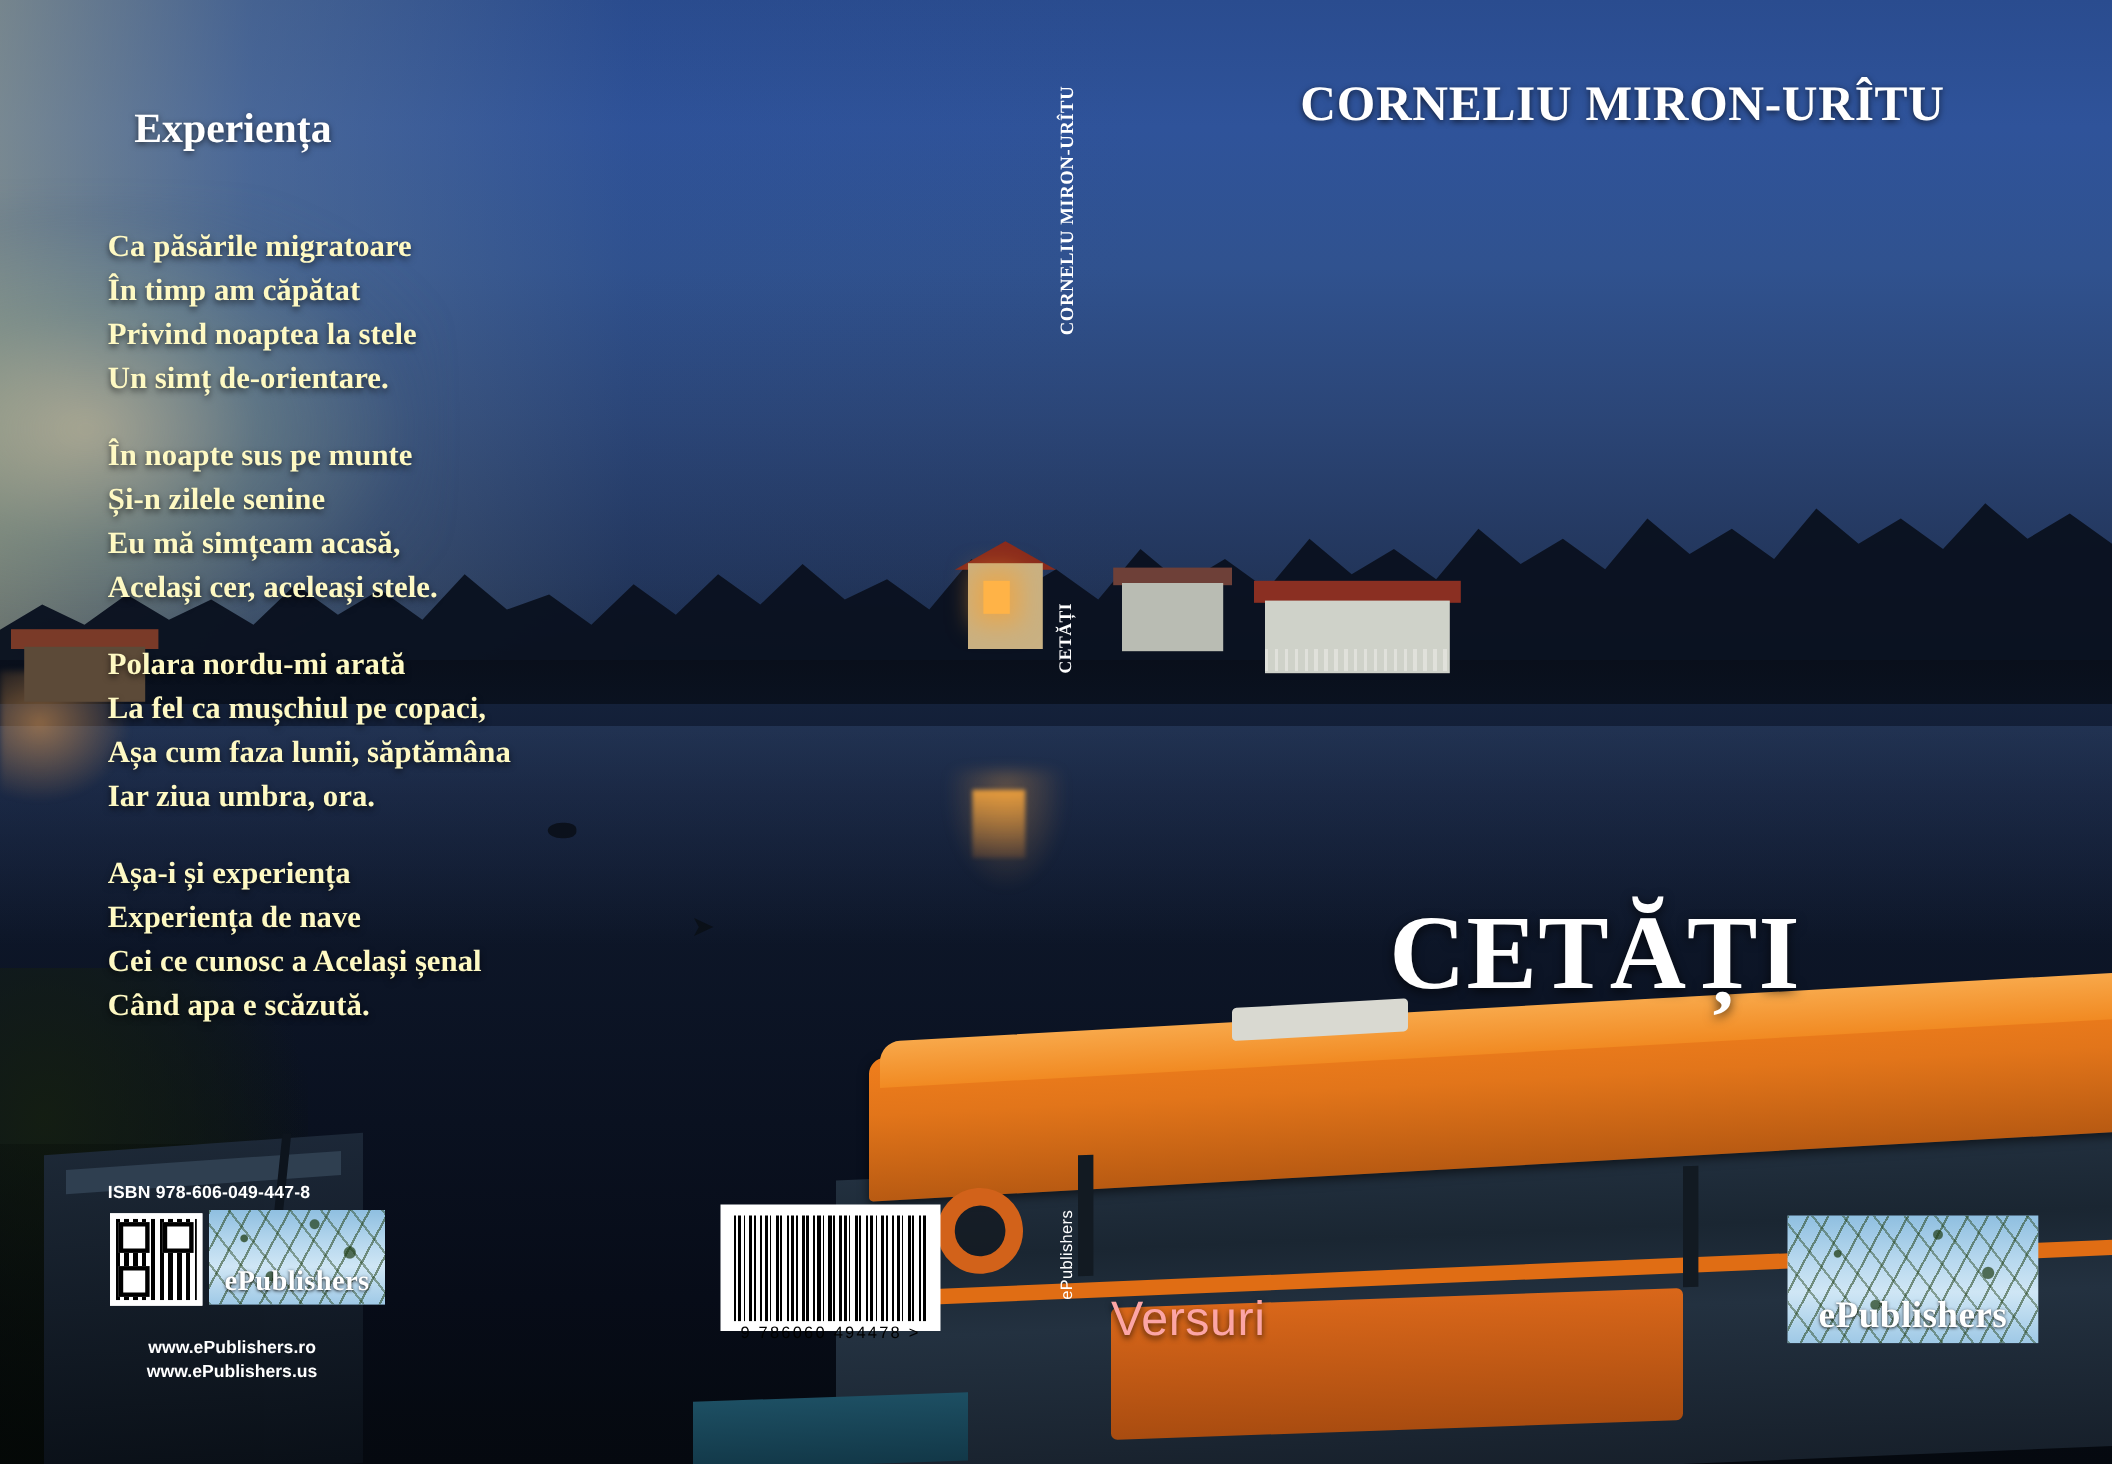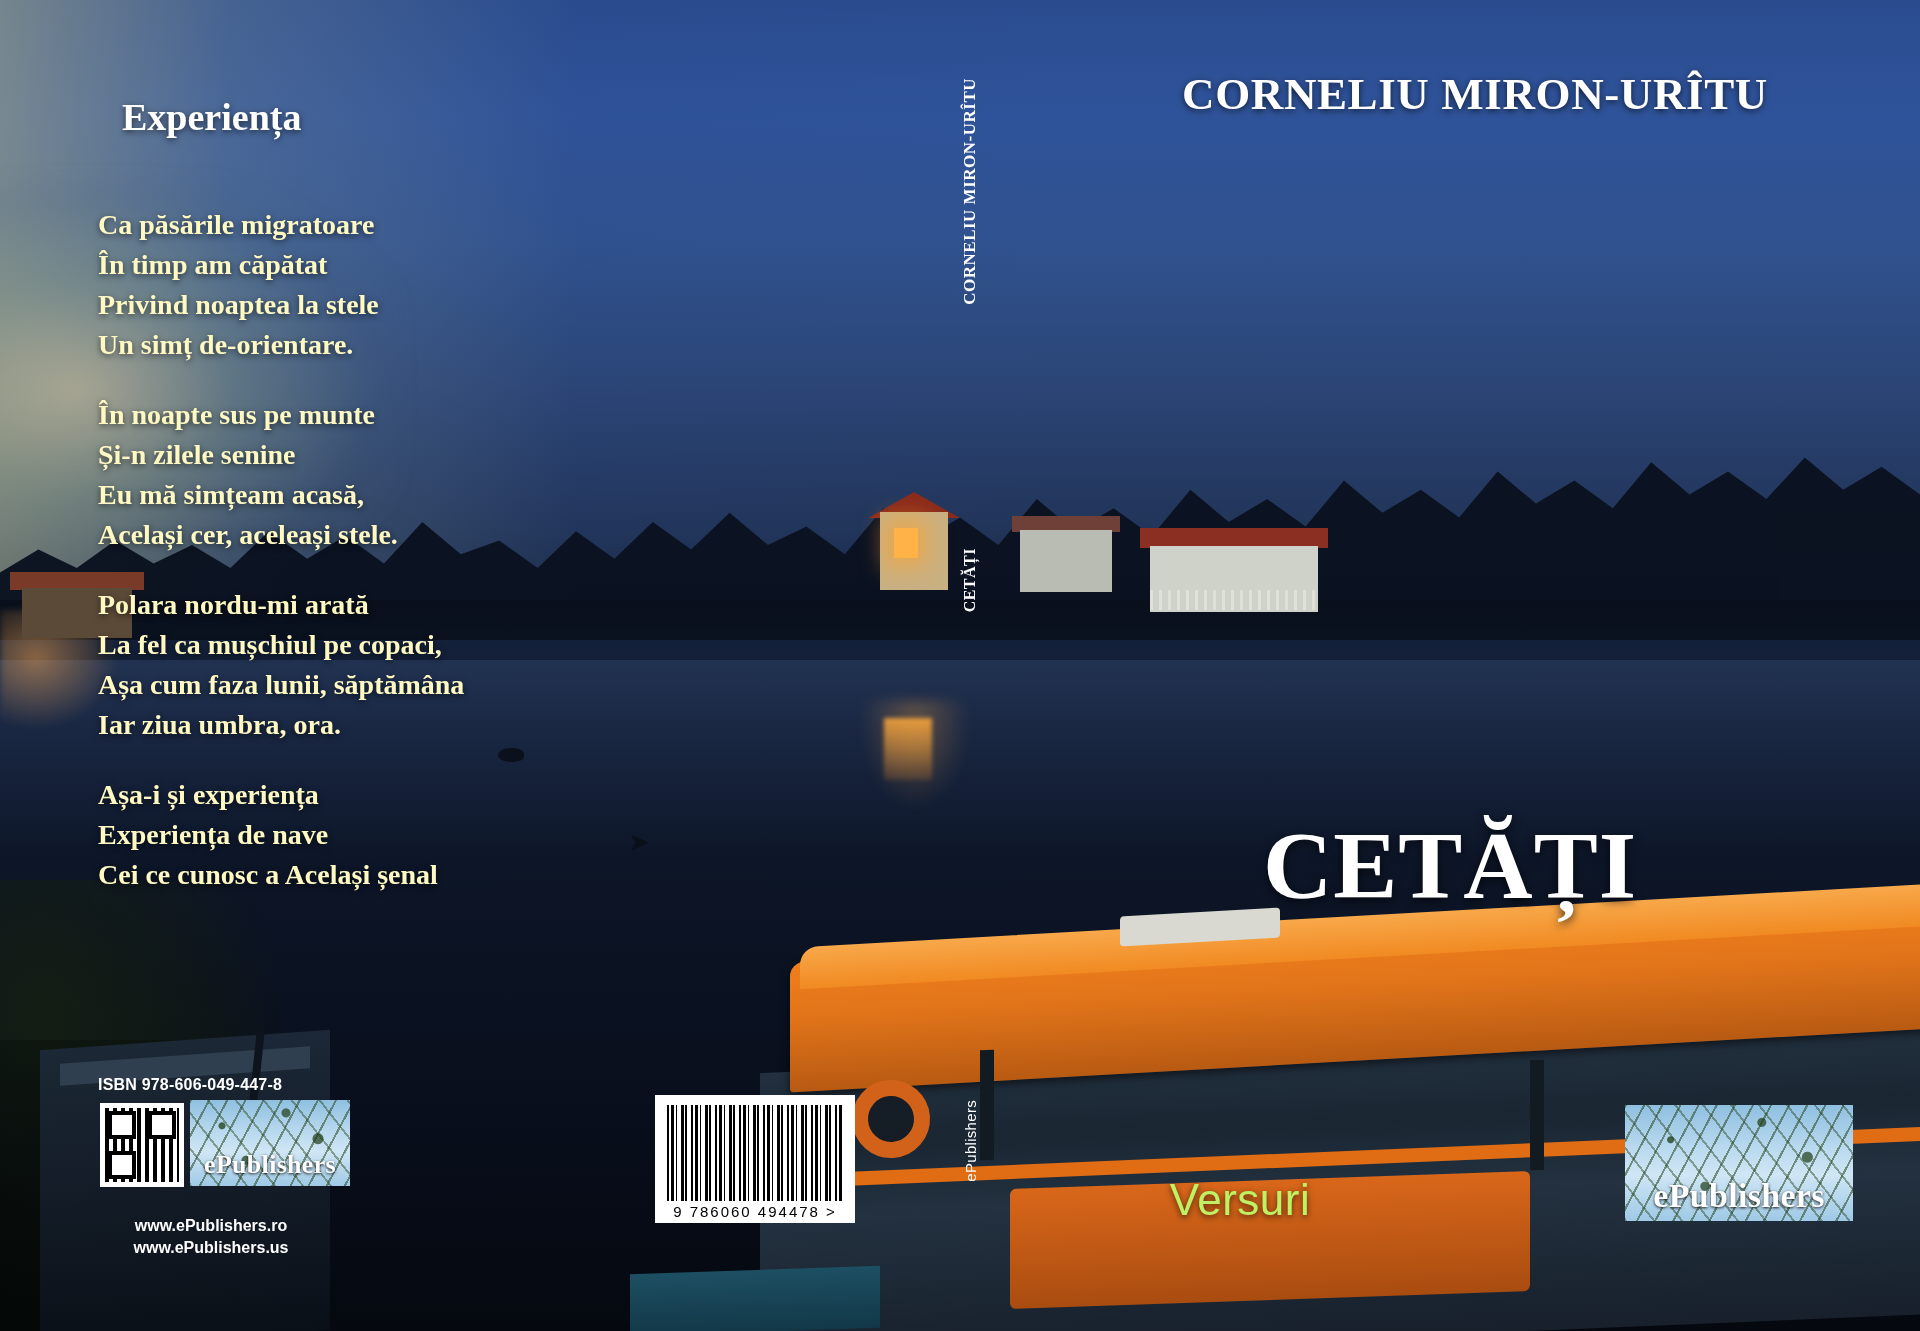--- a/index.html
+++ b/index.html
@@ -295,25 +295,25 @@
     font-weight: bold;
     font-size: 96px;
     letter-spacing: 1px;
     text-align: center;
     text-shadow: 0 3px 10px rgba(0,0,0,0.7);
   }
   .front-subtitle {
     position: absolute;
     left: 1010px; top: 1175px;
     width: 460px;
-    color: #bef264;
+    color: #fca5a5;
     font-family: "Liberation Sans", sans-serif;
     font-size: 44px;
     letter-spacing: 0.5px;
-    text-align: center;
+    text-align: left;
     text-shadow: 0 2px 6px rgba(0,0,0,0.65);
   }
 
   
   .poem-title {
     position: absolute;
     left: 98px; top: 95px;
     color: #ffffff;
     font-family: "Liberation Serif", serif;
     font-weight: bold;
@@ -407,21 +407,21 @@
     font-size: 16px;
     line-height: 22px;
     font-weight: bold;
     text-align: center;
     width: 230px;
   }
 
   .barcode-box {
     position: absolute;
     left: 655px; top: 1095px;
-    width: 200px; height: 128px;
+    width: 200px; height: 115px;
     background: #ffffff;
     padding: 10px 12px 6px 12px;
     box-sizing: border-box;
   }
   .barcode-bars {
     width: 100%; height: 96px;
     background:
       repeating-linear-gradient(to right,
         #000 0 2px, #fff 2px 4px, #000 4px 7px, #fff 7px 9px,
         #000 9px 10px, #fff 10px 14px, #000 14px 17px, #fff 17px 18px,
@@ -505,20 +505,21 @@
     <div class="stanza">
       <div>Polara nordu-mi arată</div>
       <div>La fel ca mușchiul pe copaci,</div>
       <div>Așa cum faza lunii, săptămâna</div>
       <div>Iar ziua umbra, ora.</div>
     </div>
     <div class="stanza">
       <div>Așa-i și experiența</div>
       <div>Experiența de nave</div>
       <div>Cei ce cunosc a Același șenal</div>
+      <div>Când apa e scăzută.</div>
     </div>
   </div>
 
   <div class="isbn-text">ISBN 978-606-049-447-8</div>
   <div class="qr">
     <div class="qr-bl"></div>
   </div>
   <div class="logo-box logo-back">
     <div class="logo-branches"></div>
     <div class="logo-text">ePublishers</div>

